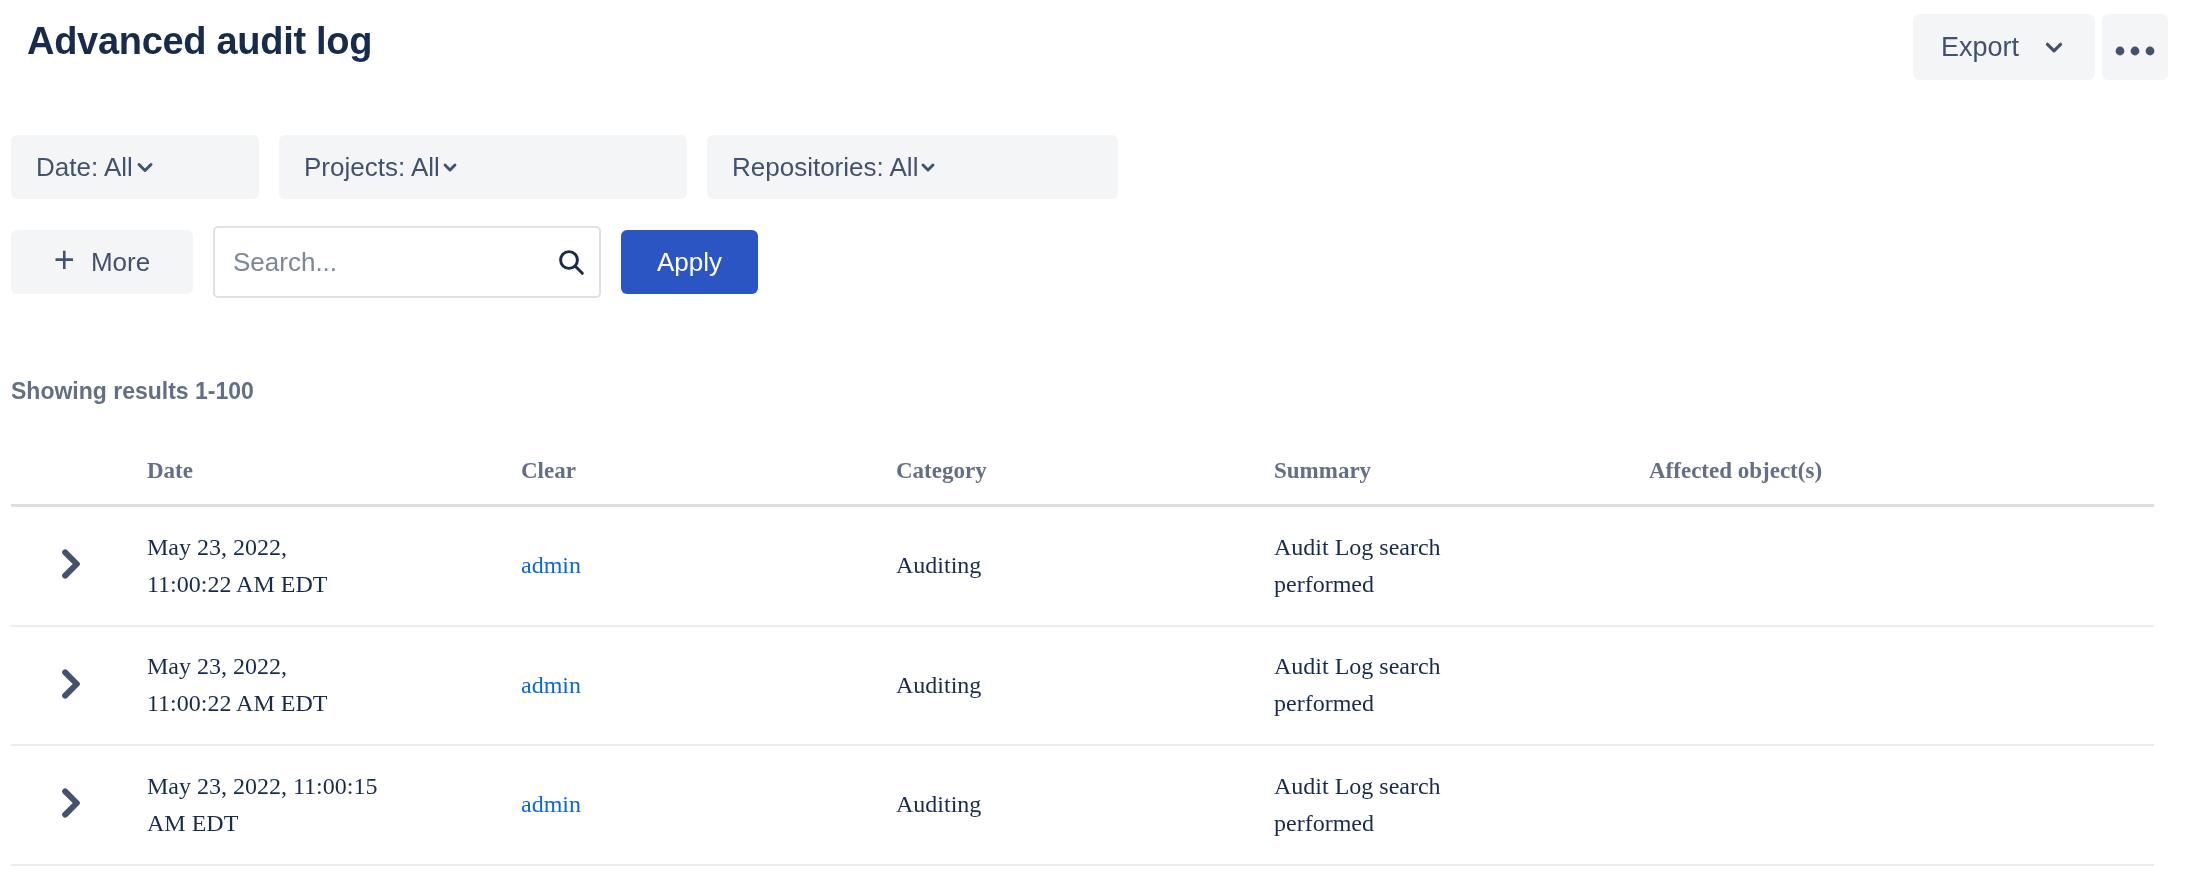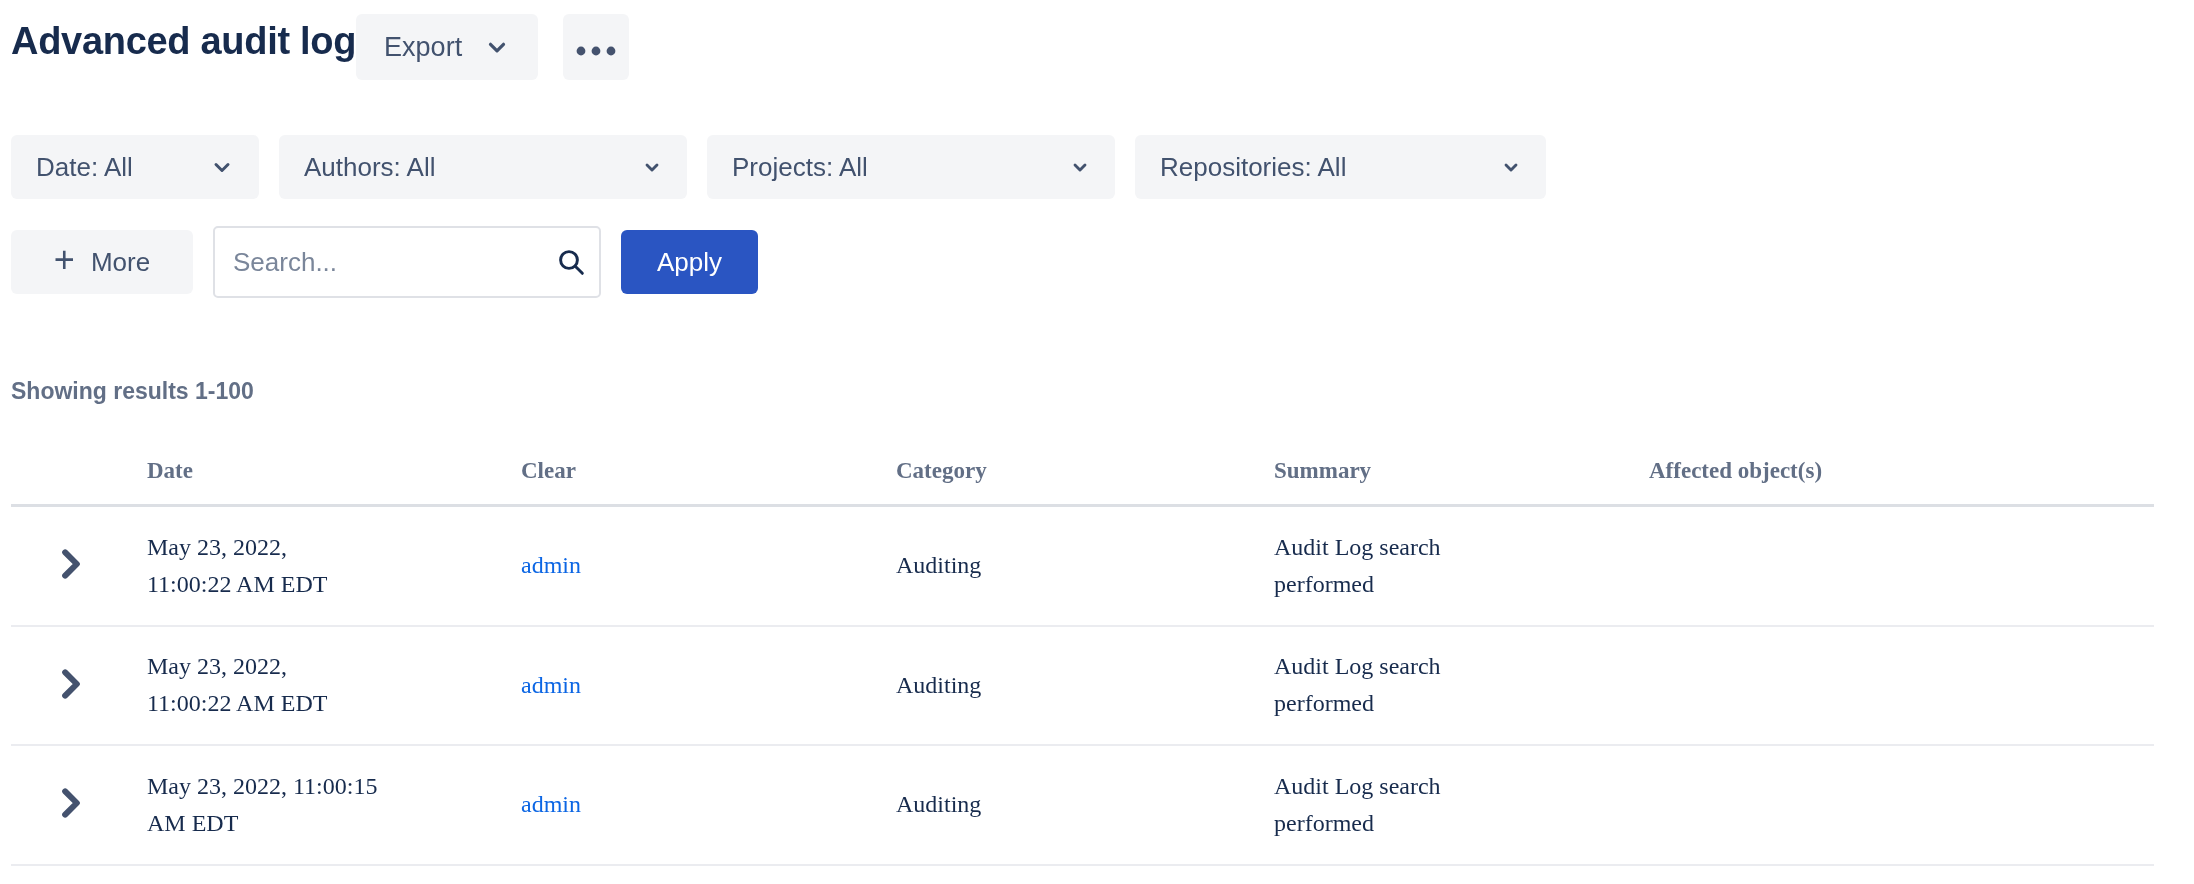--- a/index.html
+++ b/index.html
@@ -15,38 +15,38 @@
   *{box-sizing:border-box;margin:0;padding:0;}
   html,body{width:2194px;height:884px;overflow:hidden;}
   body{
     background:#ffffff;
     font-family:"Liberation Sans", sans-serif;
     color:var(--text-dark);
   }
   .page{padding:14px 20px 0 11px;width:2194px;}
 
   
-  .topbar{display:flex;align-items:flex-start;height:66px;}
+  .topbar{display:flex;justify-content:space-between;align-items:flex-start;height:66px;margin-left:16px;}
   .page-title{font-size:38px;font-weight:700;letter-spacing:-0.3px;margin-top:6px;color:var(--text-dark);}
-  .topbar-actions{display:flex;gap:25px;margin-right:6px;}
+  .topbar-actions{display:flex;gap:7px;margin-right:6px;}
   .btn{
     display:inline-flex;align-items:center;justify-content:center;
     background:var(--btn-bg);border:none;border-radius:6px;
     height:66px;font-size:27px;color:var(--text-slate);
     font-family:"Liberation Sans", sans-serif;cursor:pointer;
   }
   .export-btn{padding:0 28px;gap:22px;font-weight:500;}
   .ellipsis-btn{width:66px;font-weight:700;}
   .chev-down{display:inline-flex;}
 
   
   .filter-row-1{margin-top:55px;display:flex;gap:20px;}
   .filter-pill{
     height:64px;border-radius:6px;background:var(--btn-bg);border:none;
-    display:inline-flex;align-items:center;justify-content:space-between;
+    display:inline-flex;align-items:center;
     padding:0 25px;font-size:26px;color:var(--text-slate);
     font-family:"Liberation Sans", sans-serif;cursor:pointer;
   }
   .pill-date{width:248px;}
   .pill-authors{width:408px;}
   .pill-projects{width:408px;}
   .pill-repos{width:411px;}
 
   
   .filter-row-2{margin-top:27px;display:flex;gap:20px;align-items:center;height:72px;}
@@ -119,28 +119,20 @@
 
   <div class="filter-row-1">
     <button class="filter-pill pill-date">
       <span>Date: All</span>
       <span class="chev-down">
         <svg width="24" height="24" viewBox="0 0 24 24">
             <path d="M6 9.5l6 6 6-6" stroke="#42526E" stroke-width="3" fill="none" stroke-linecap="round" stroke-linejoin="round"></path>
           </svg>
       </span>
     </button>
-    <button class="filter-pill pill-authors">
-      <span>Authors: All</span>
-      <span class="chev-down">
-        <svg width="20" height="20" viewBox="0 0 24 24">
-            <path d="M6 9.5l6 6 6-6" stroke="#42526E" stroke-width="3.4" fill="none" stroke-linecap="round" stroke-linejoin="round"></path>
-          </svg>
-      </span>
-    </button>
     <button class="filter-pill pill-projects">
       <span>Projects: All</span>
       <span class="chev-down">
         <svg width="20" height="20" viewBox="0 0 24 24">
             <path d="M6 9.5l6 6 6-6" stroke="#42526E" stroke-width="3.4" fill="none" stroke-linecap="round" stroke-linejoin="round"></path>
           </svg>
       </span>
     </button>
     <button class="filter-pill pill-repos">
       <span>Repositories: All</span>

